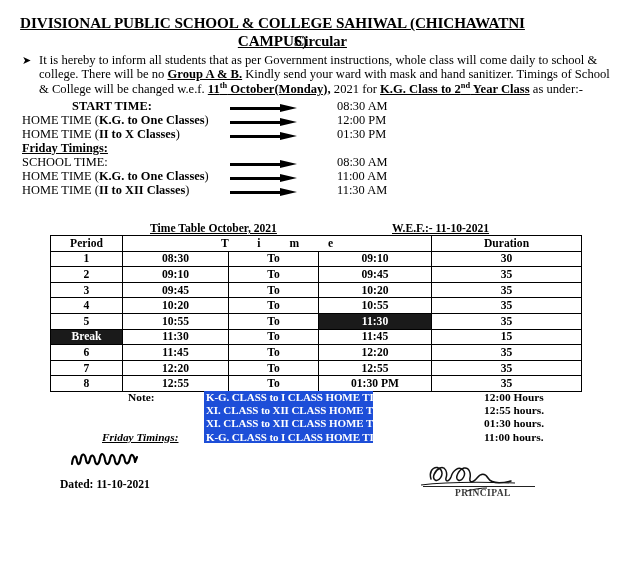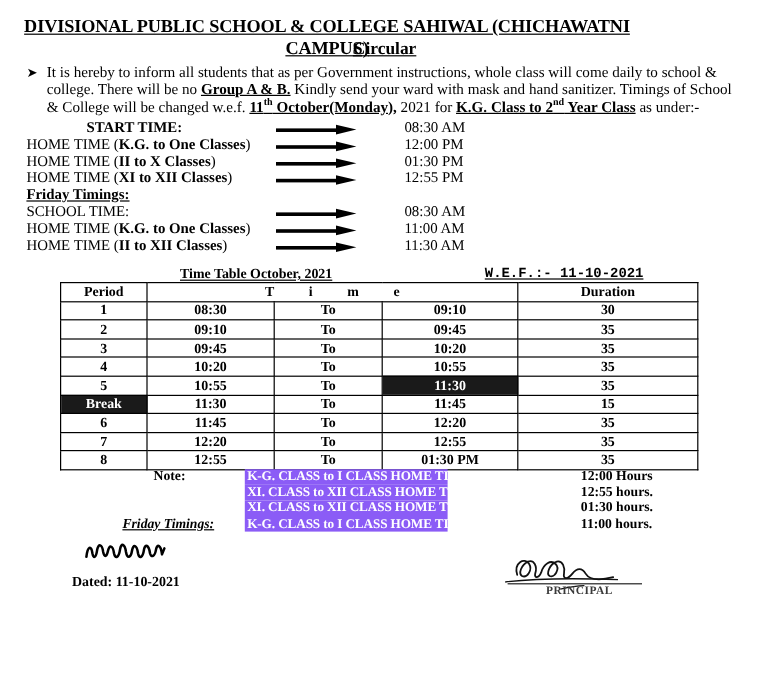--- a/index.html
+++ b/index.html
@@ -113,25 +113,24 @@
     position: absolute;
     top: 222px;
     left: 150px;
     font-size: 11.6px;
     font-weight: bold;
     text-decoration: underline;
   }
   .wef-caption {
     position: absolute;
     top: 222px;
-    left: 404px;
+    left: 392px;
     font-size: 11.6px;
     font-weight: bold;
     text-decoration: underline;
-    font-family: Liberation Mono, monospace;
   }
 
   
   table.timetable {
     position: absolute;
     top: 235px;
     left: 50px;
     width: 531px;
     border-collapse: collapse;
     font-size: 11.6px;
@@ -182,21 +181,21 @@
   .nrow .nlabel.friday {
     left: 58px;
     font-style: italic;
     text-decoration: underline;
   }
   .nrow .nred {
     position: absolute;
     left: 160px;
     top: -0.5px;
     width: 167px;
-    background: #8b5cf6;
+    background: #1d4ed8;
     color: #ffffff;
     font-weight: bold;
     font-size: 11px;
     padding: 0.5px 0 0.5px 2px;
     white-space: nowrap;
     letter-spacing: -0.1px;
   }
   .nrow .nred.shift { left: 163px; width: 164px; }
   .nrow .nhours {
     position: absolute;
@@ -283,28 +282,20 @@
 
   <div class="trow">
     <span class="lbl"><span>HOME TIME (</span><b>II to X Classes</b><span>)</span></span>
     <span class="arrow">
         <span class="shaft"></span>
         <span class="head"></span>
       </span>
     <span class="tval">01:30 PM</span>
   </div>
 
-  <div class="trow">
-    <span class="lbl"><span>HOME TIME (</span><b>XI to XII Classes</b><span>)</span></span>
-    <span class="arrow">
-        <span class="shaft"></span>
-        <span class="head"></span>
-      </span>
-    <span class="tval">12:55 PM</span>
-  </div>
 
   <div class="trow">
     <span class="friday-head">Friday Timings:</span>
   </div>
 
   <div class="trow">
     <span class="lbl"><span>SCHOOL TIME:</span></span>
     <span class="arrow">
         <span class="shaft"></span>
         <span class="head"></span>

